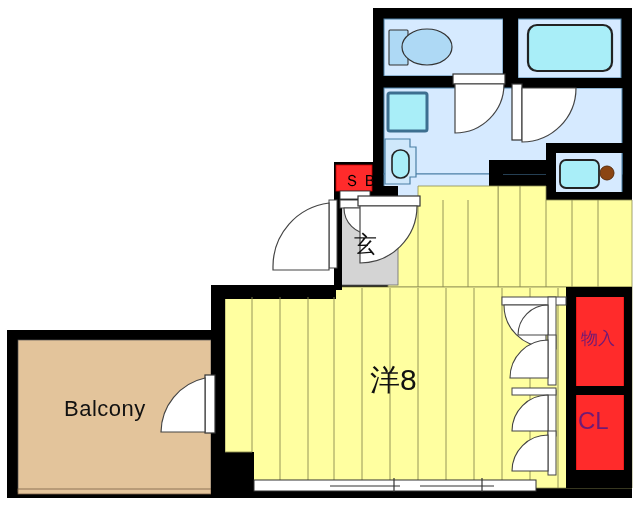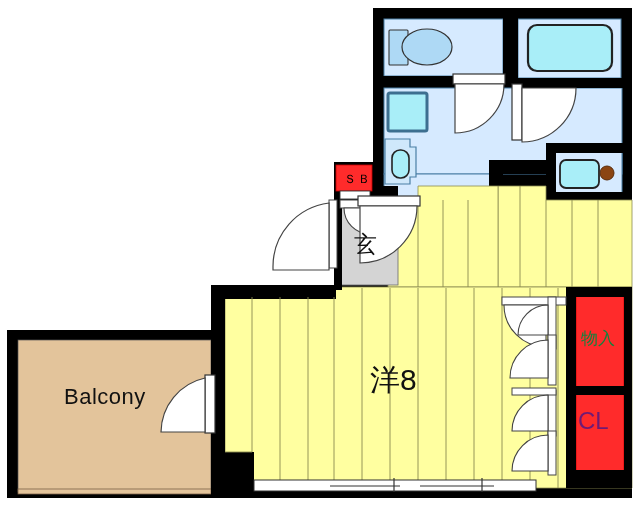--- a/index.html
+++ b/index.html
@@ -35,27 +35,27 @@
     letter-spacing: 0.5px;
   }
   .lbl-room {
     font-size: 30px;
     font-weight: 500;
   }
   .lbl-genkan {
     font-size: 23px;
   }
   .lbl-sb {
-    font-size: 12px;
+    font-size: 16px;
     color: #000000;
     letter-spacing: 2px;
   }
   .lbl-mono {
     font-size: 17px;
-    color: #15803d;
+    color: #701a75;
     font-family: Liberation Mono, monospace;
   }
   .lbl-cl {
     font-size: 24px;
     color: #701a75;
     font-weight: 500;
   }
 </style>
 </head>
 <body>
@@ -259,21 +259,21 @@
 
       <rect x="254" y="480" width="282" height="11" fill="#ffffff" stroke="#333" stroke-width="1"></rect>
       <line x1="394" y1="478" x2="394" y2="492" stroke="#333" stroke-width="1.2"></line>
       <line x1="330" y1="486" x2="400" y2="486" stroke="#333" stroke-width="1"></line>
       <line x1="482" y1="478" x2="482" y2="492" stroke="#333" stroke-width="1.2"></line>
       <line x1="420" y1="486" x2="494" y2="486" stroke="#333" stroke-width="1"></line>
     </g>
 
   </svg>
 
-  <div class="lbl lbl-balcony" style="left:64px; top:384px;">Balcony</div>
+  <div class="lbl lbl-balcony" style="left:64px; top:396px;">Balcony</div>
 
   <div class="lbl lbl-room" style="left:370px; top:360px;">洋8</div>
 
   <div class="lbl lbl-genkan" style="left:354px; top:229px;">玄</div>
 
   <div class="lbl lbl-sb" style="left:344px; top:171px;">ＳＢ</div>
 
   <div class="lbl lbl-mono" style="left:581px; top:327px;">物入</div>
 
   <div class="lbl lbl-cl" style="left:578px; top:407px;">CL</div>

